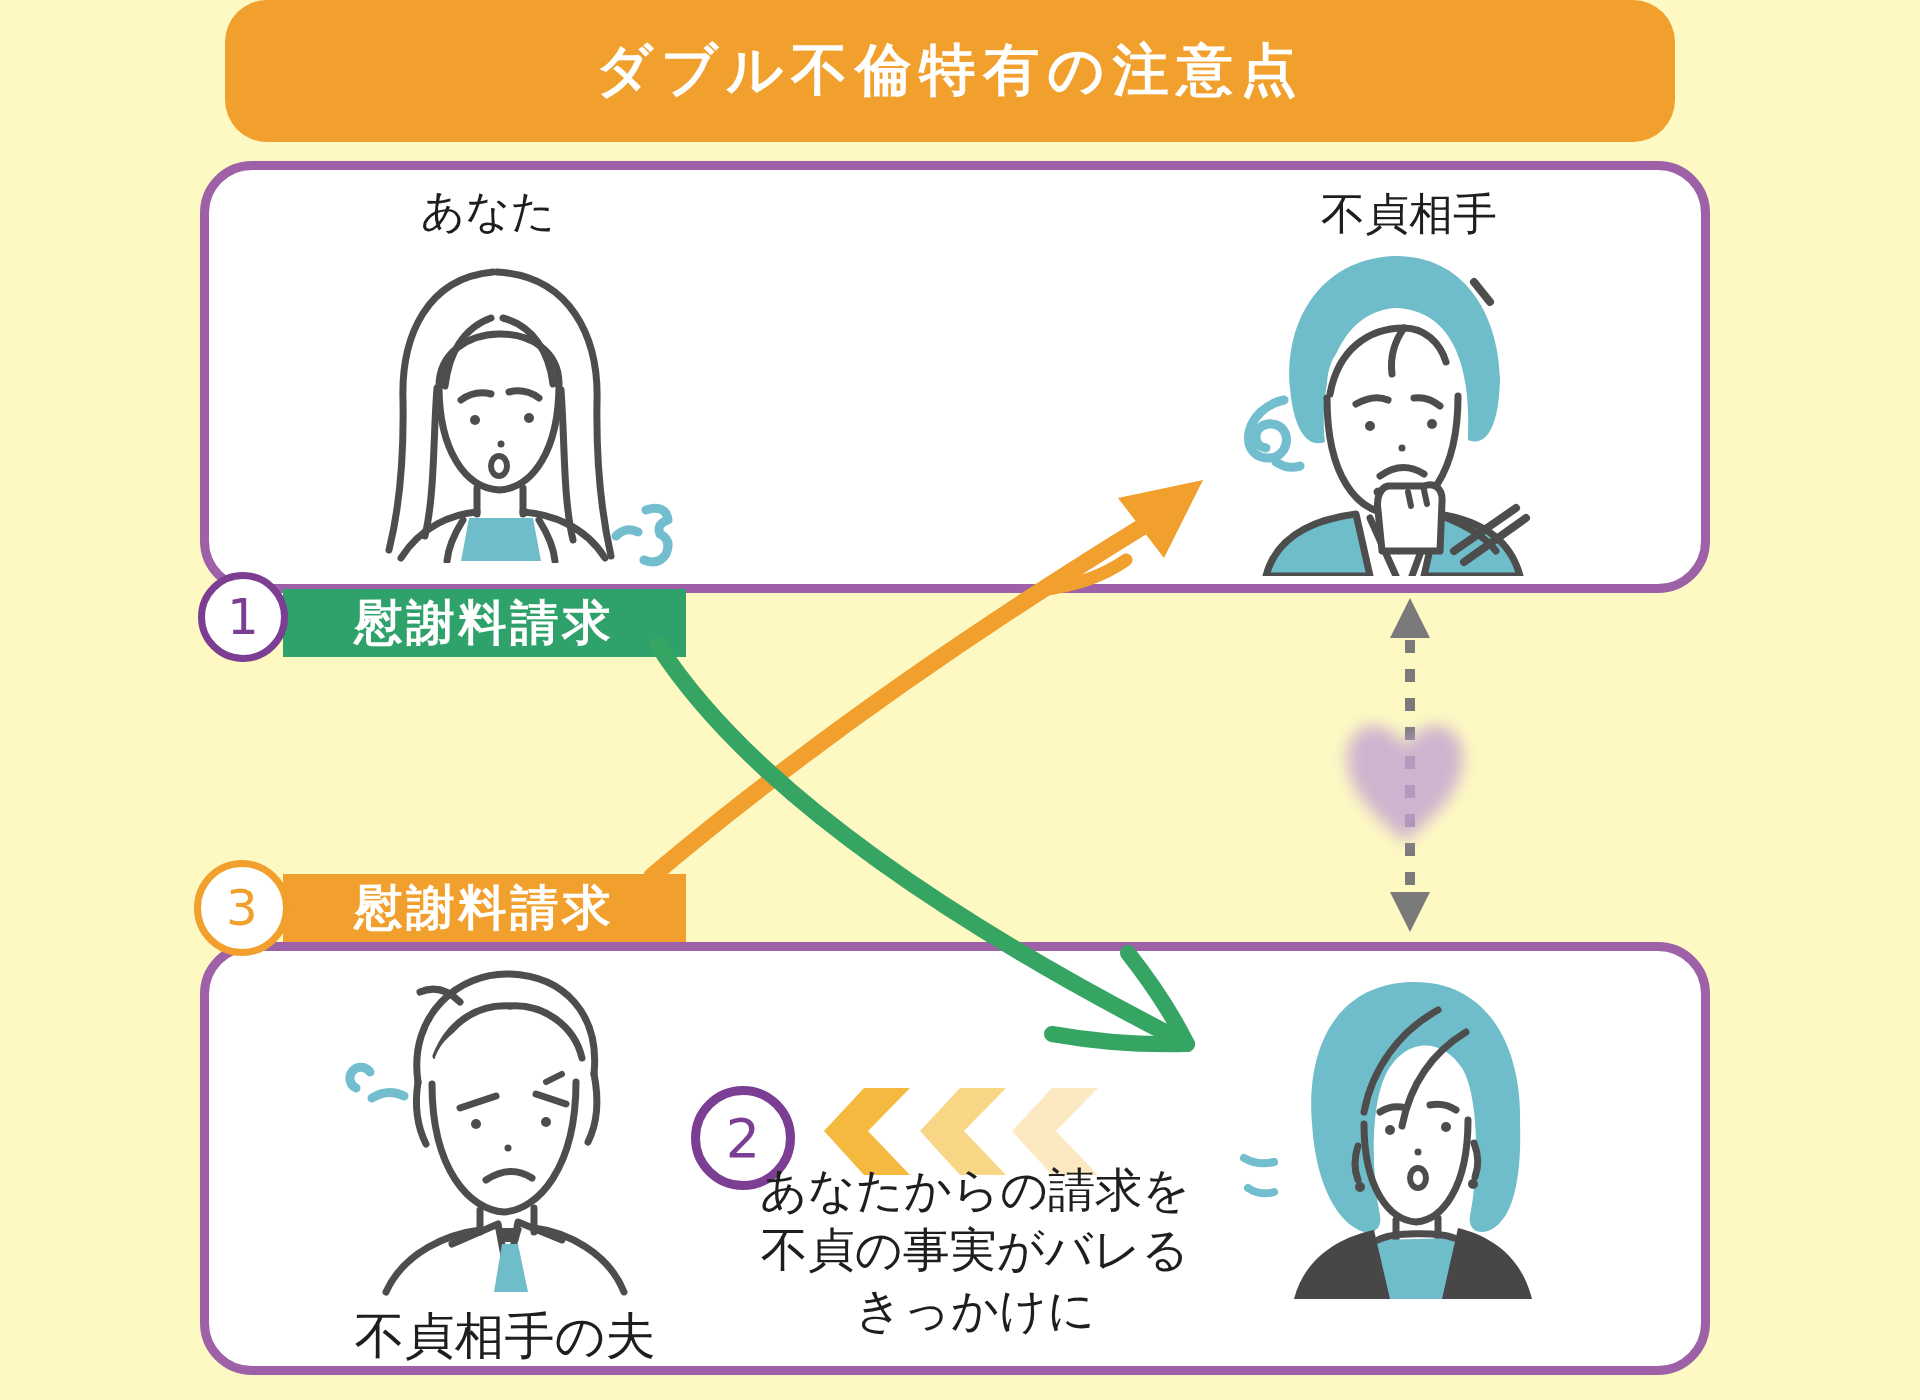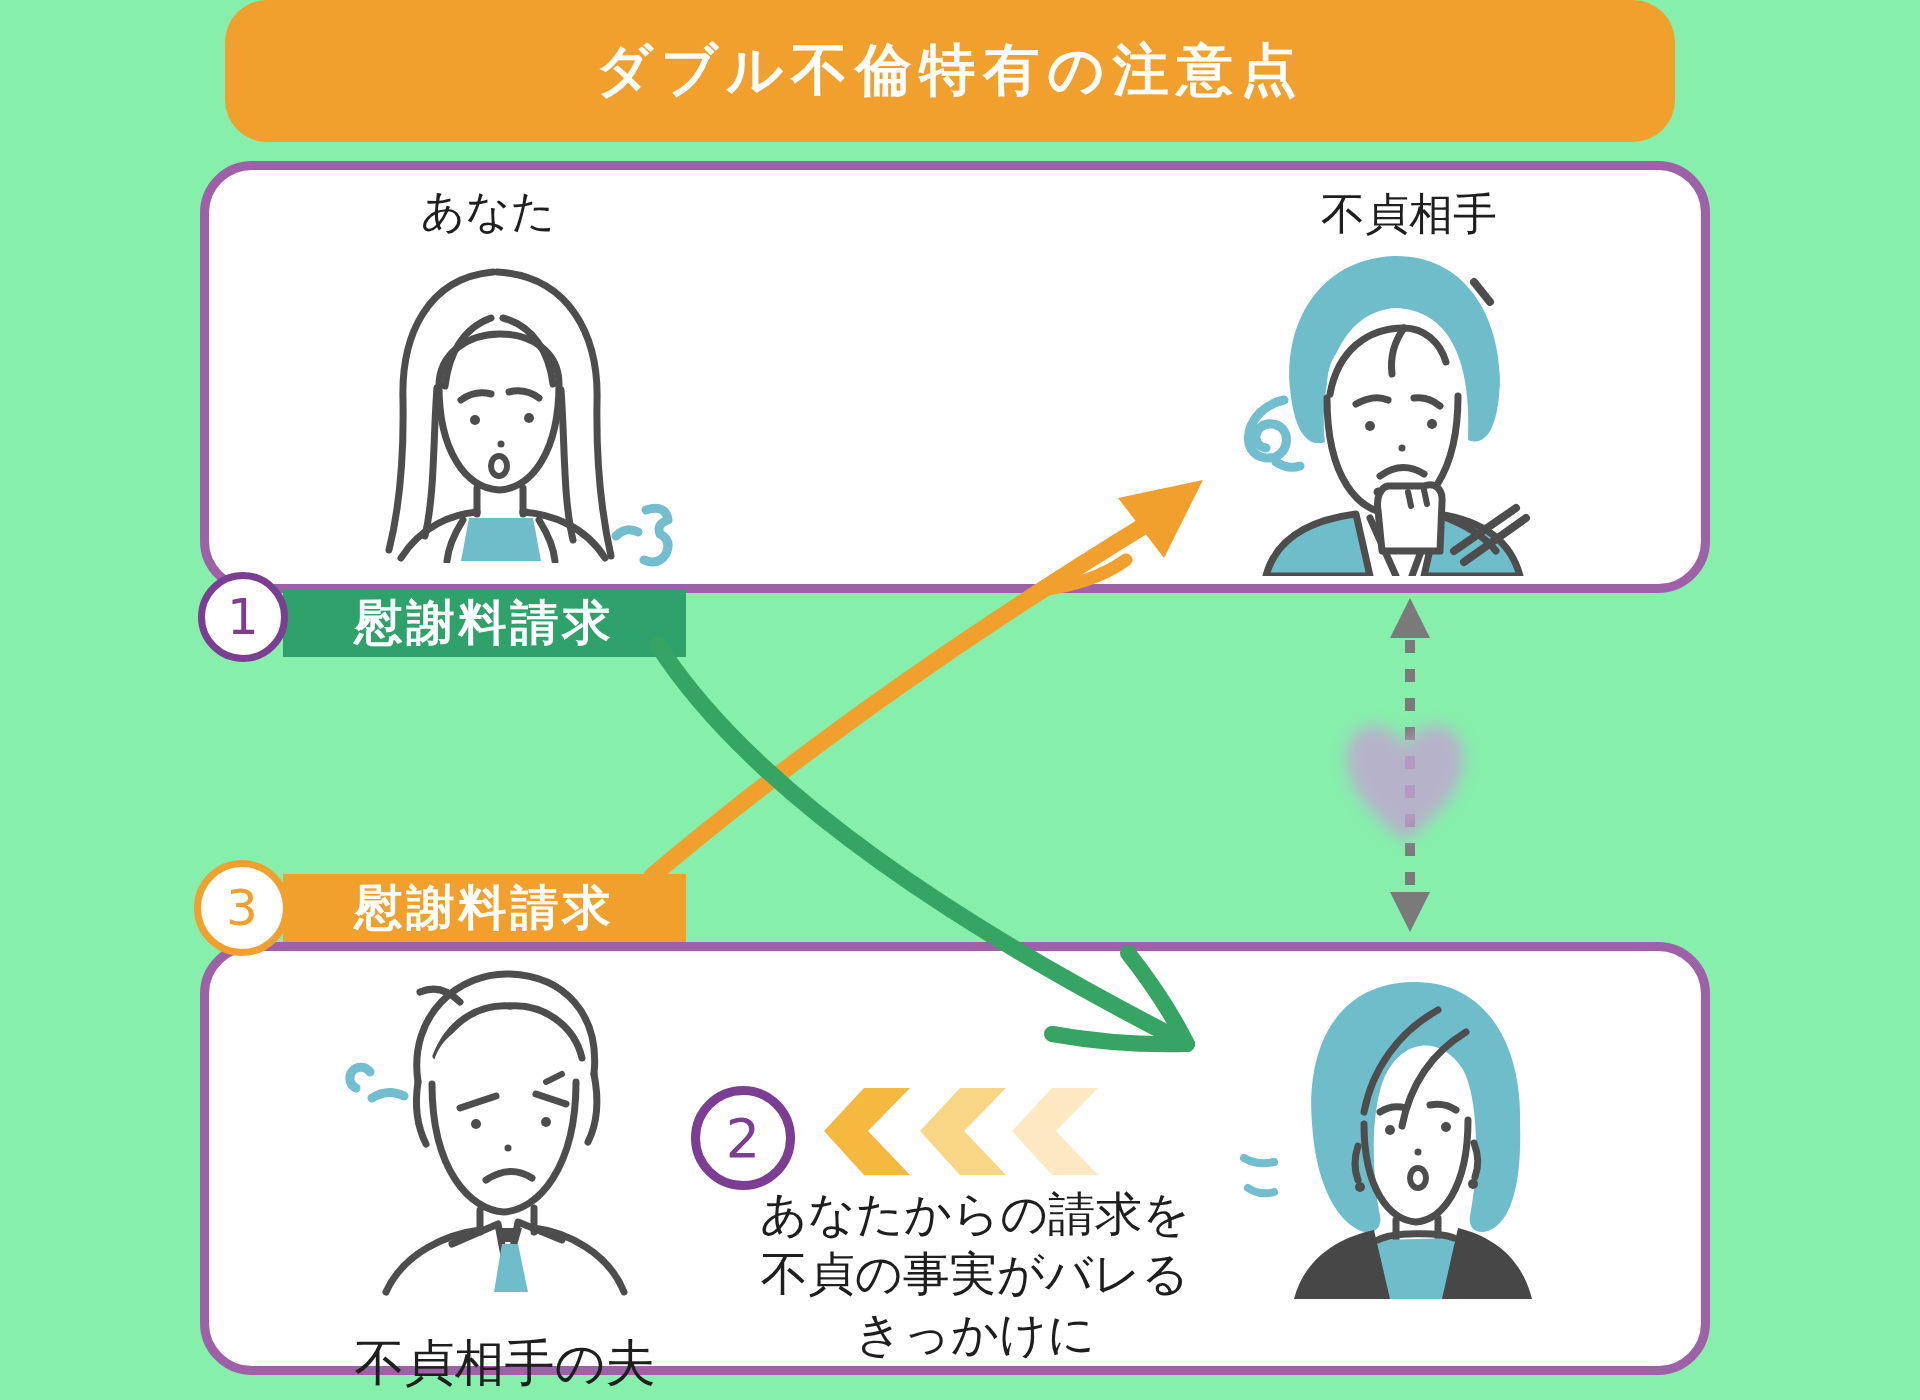--- a/index.html
+++ b/index.html
@@ -1,16 +1,16 @@
 <!DOCTYPE html>
 <html><head>
 <meta charset="utf-8">
 <style>
   html,body{margin:0;padding:0;background:#FBF5E7;}
-  .stage{position:relative;width:1920px;height:1400px;background:#86efac;overflow:hidden;
+  .stage{position:relative;width:1920px;height:1400px;background:#fef9c3;overflow:hidden;
          font-family:"DejaVu Sans","Liberation Sans",sans-serif;color:#222;}
   
   .banner{position:absolute;left:225px;top:0;width:1450px;height:142px;background:#F2A02D;
           border-radius:42px;display:flex;align-items:center;justify-content:center;z-index:1;}
   .banner-title{color:#ffffff;font-size:56px;font-weight:600;letter-spacing:8px;}
   
   .panel{position:absolute;left:200px;width:1510px;background:#ffffff;border:9px solid #9E61A8;
          border-radius:52px;box-sizing:border-box;z-index:1;}
   .panel-top{top:161px;height:432px;}
   .panel-bottom{top:942px;height:433px;}
@@ -25,21 +25,21 @@
   
   .badge{position:absolute;background:#fff;border-radius:50%;display:flex;align-items:center;justify-content:center;
          box-sizing:border-box;z-index:4;}
   .badge-1{left:198px;top:572px;width:90px;height:90px;border:7px solid #7B3E92;color:#7B3E92;font-size:50px;}
   .badge-3{left:194px;top:860px;width:96px;height:96px;border:7px solid #F2A02D;color:#F2A02D;font-size:50px;}
   .badge-2{left:691px;top:1086px;width:104px;height:104px;border:9px solid #7B3E92;color:#7B3E92;font-size:54px;}
   
   .relationship-label{position:absolute;left:1400px;top:786px;transform:translate(-50%,-50%);
         font-size:52px;color:#2b2b2b;z-index:4;white-space:nowrap;}
   
-  .step2-text{position:absolute;left:975px;top:1184px;transform:translateX(-50%);text-align:center;
+  .step2-text{position:absolute;left:975px;top:1160px;transform:translateX(-50%);text-align:center;
         font-size:47px;line-height:60px;color:#1e1e1e;z-index:4;white-space:nowrap;}
   
   .art{position:absolute;z-index:2;}
   .overlay{position:absolute;left:0;top:0;width:1920px;height:1400px;z-index:3;pointer-events:none;}
   svg{display:block;}
 </style>
 </head>
 <body>
 
 <div class="stage">
@@ -47,21 +47,21 @@
   <div class="banner">
     <div class="banner-title">ダブル不倫特有の注意点</div>
   </div>
 
   <div class="panel panel-top"></div>
 
   <div class="panel panel-bottom"></div>
 
   <div class="person-label" style="left:488px;top:182px;">あなた</div>
   <div class="person-label" style="left:1409px;top:185px;">不貞相手</div>
-  <div class="person-label big" style="left:505px;top:1303px;margin-top:27px;">不貞相手の夫</div>
+  <div class="person-label big" style="left:505px;top:1303px;">不貞相手の夫</div>
 
   <div class="art" style="left:345px;top:258px;">
     <svg width="300" height="305" viewBox="0 0 300 305" fill="none" stroke="#4D4D4D" stroke-width="7" stroke-linecap="round" stroke-linejoin="round">
       <path d="M148 14 C82 20 56 78 58 142 C59 200 54 252 44 292"></path>
       <path d="M152 14 C226 18 254 80 252 144 C251 205 257 258 266 298"></path>
       <path d="M94 128 C94 60 214 58 214 126 C214 192 188 230 154 232 C120 230 94 192 94 128 Z" fill="#ffffff"></path>
       <path d="M146 60 C118 70 104 96 100 128"></path>
       <path d="M158 60 C188 68 204 94 208 126"></path>
       <path d="M92 130 C88 180 90 235 80 278"></path>
       <path d="M216 132 C220 185 218 240 228 282"></path>

